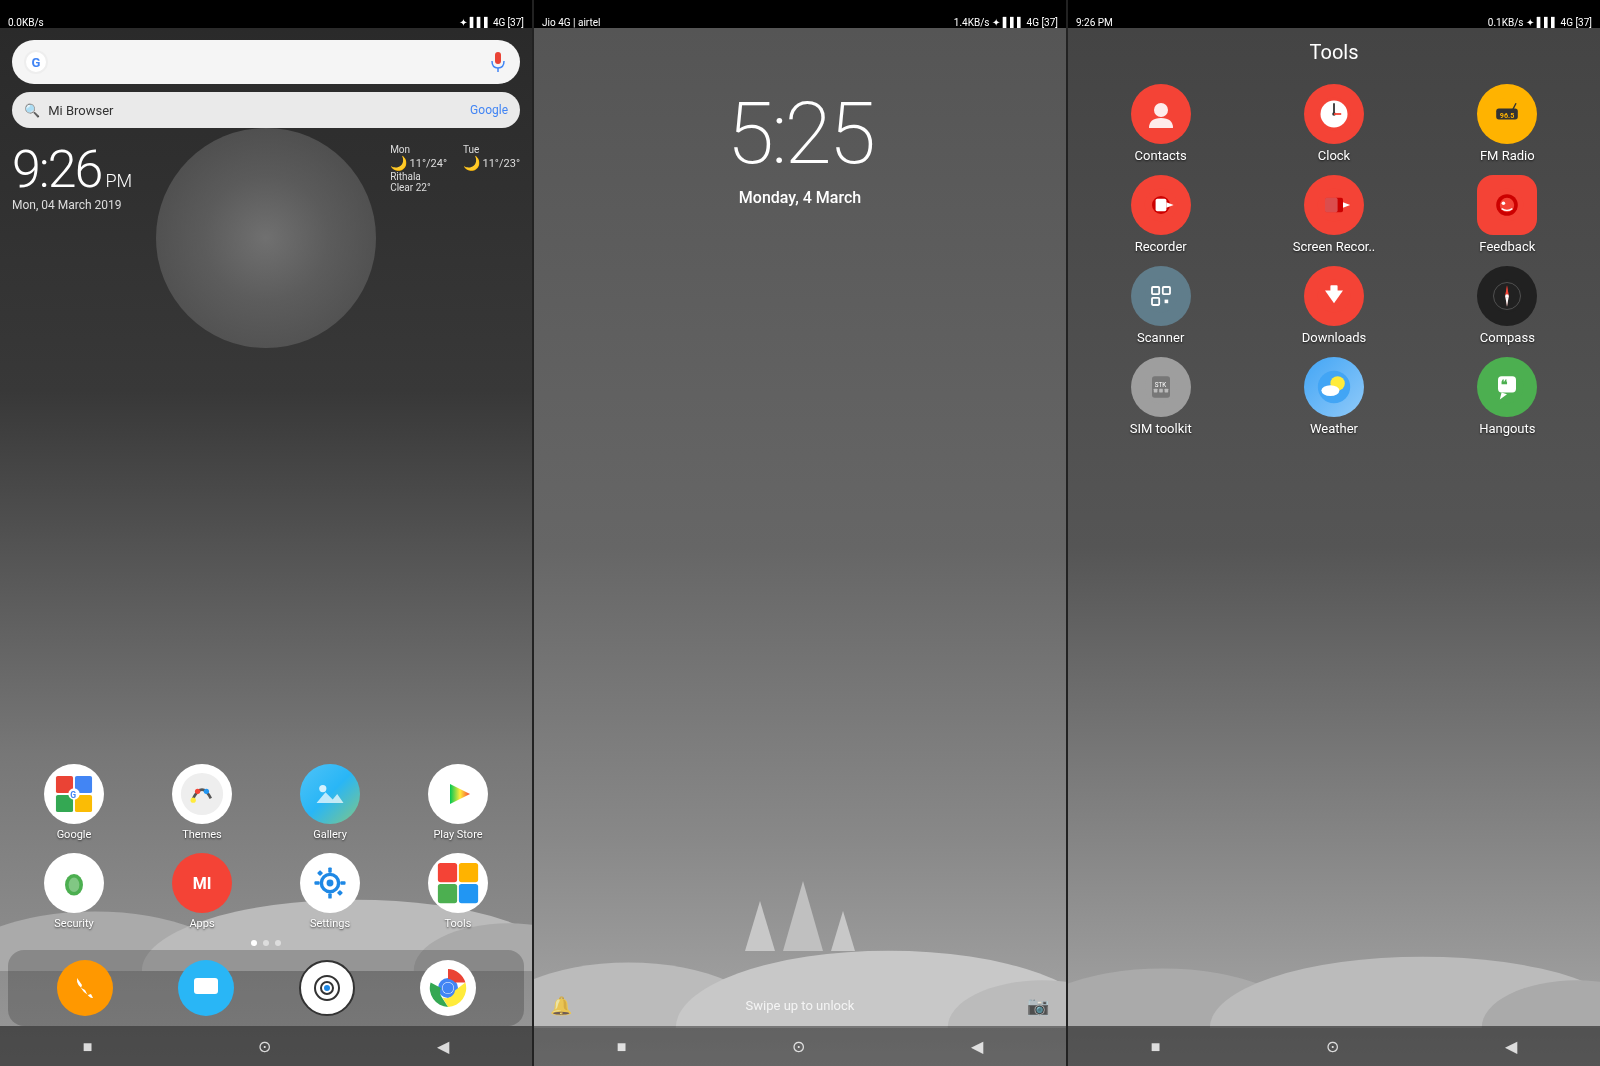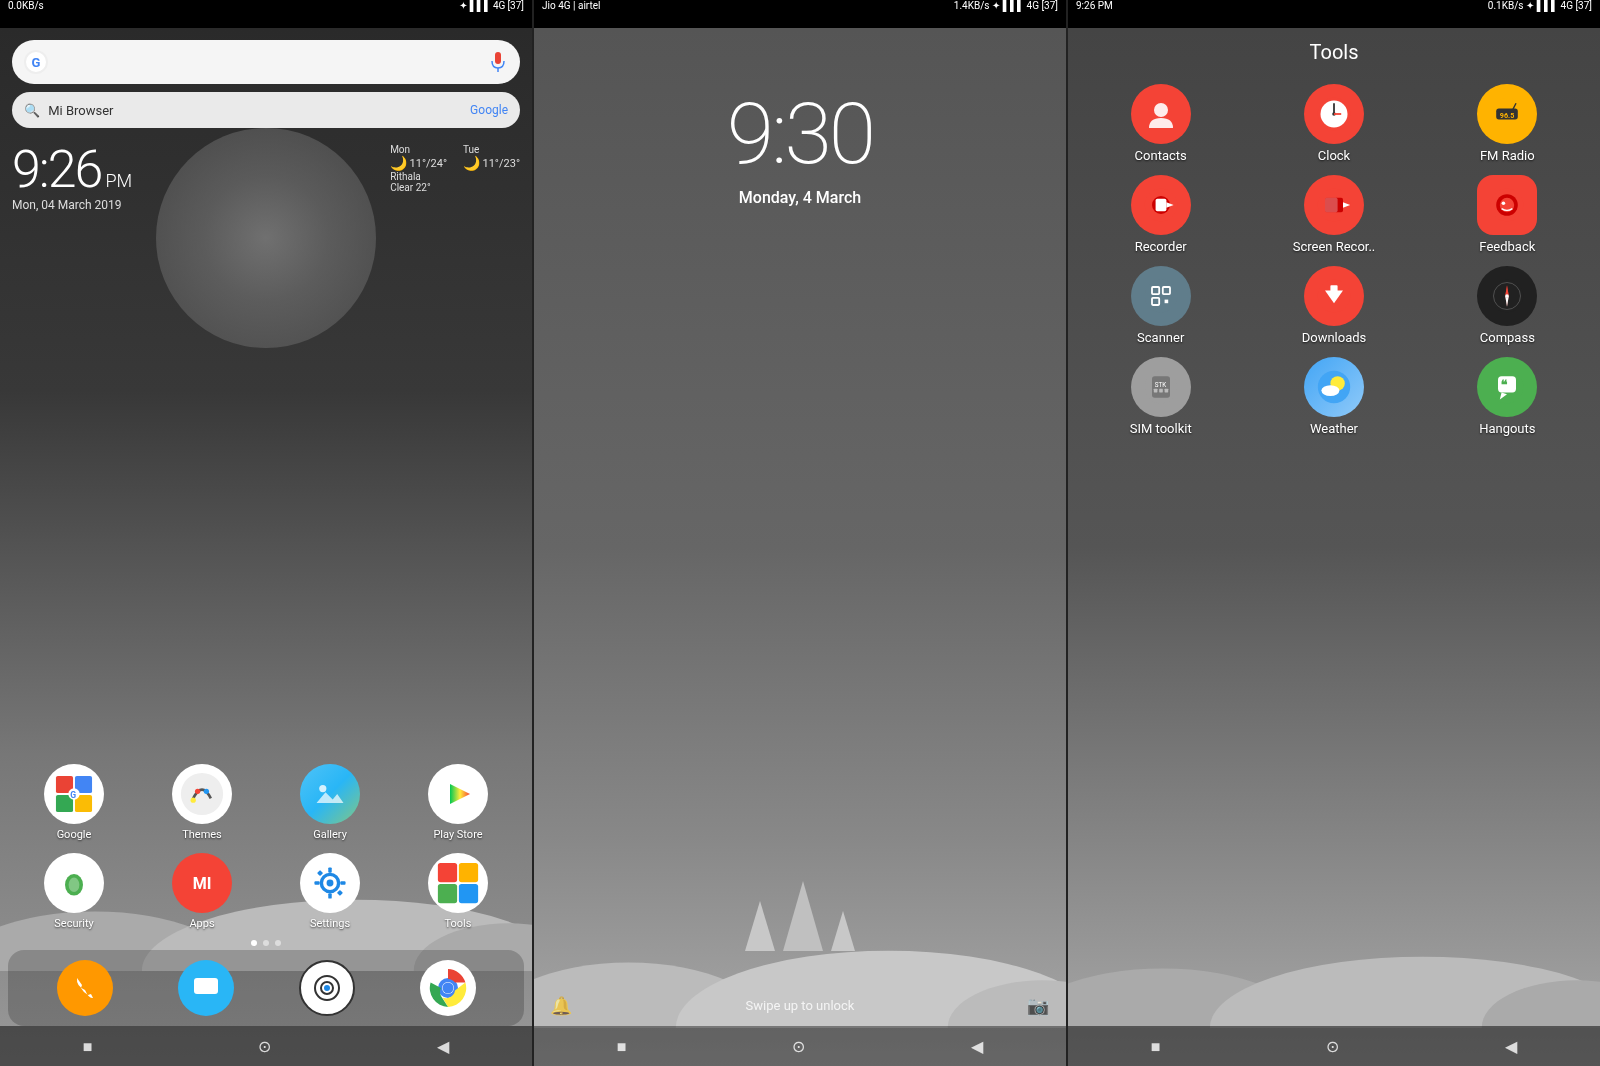--- a/index.html
+++ b/index.html
@@ -10,21 +10,21 @@
       background: #000;
       font-family: 'Roboto', Arial, sans-serif;
       overflow: hidden;
     }
 
     
     .status-bar {
       height: 28px;
       background: #000;
       display: flex;
-      align-items: flex-start;
+      align-items: flex-end;
       justify-content: flex-end;
       padding: 0 8px;
       font-size: 10px;
       color: #fff;
       flex-shrink: 0;
     }
     .status-bar-left {
       margin-right: auto;
       font-size: 10px;
     }
@@ -564,21 +564,21 @@
     </span>
     <span style="font-size:10px;">
       <span>1.4KB/s</span>
       ✦ ▌▌▌ 4G 
       [<span>37</span>]
     </span>
   </div>
 
   <div style="flex:1;position:relative;background:linear-gradient(180deg,#555 0%,#666 50%,#888 78%,#aaa 100%);display:flex;flex-direction:column;">
 
-    <div class="lock-time" style="font-size:86px;font-weight:200;text-align:center;color:#fff;margin-top:55px;letter-spacing:-3px;">9:30</div>
+    <div class="lock-time" style="font-size:86px;font-weight:200;text-align:center;color:#fff;margin-top:55px;letter-spacing:-3px;">5:25</div>
     <div class="lock-date" style="text-align:center;color:#fff;font-size:16px;font-weight:500;margin-top:4px;">Monday, 4 March</div>
 
     <div style="flex:1;"></div>
 
     <div style="position:absolute;bottom:115px;left:50%;transform:translateX(-50%);display:flex;gap:8px;align-items:flex-end;">
       <div style="width:0;height:0;border-left:15px solid transparent;border-right:15px solid transparent;border-bottom:50px solid #c8c8c8;"></div>
       <div style="width:0;height:0;border-left:20px solid transparent;border-right:20px solid transparent;border-bottom:70px solid #c0c0c0;"></div>
       <div style="width:0;height:0;border-left:12px solid transparent;border-right:12px solid transparent;border-bottom:40px solid #c8c8c8;"></div>
     </div>
 

